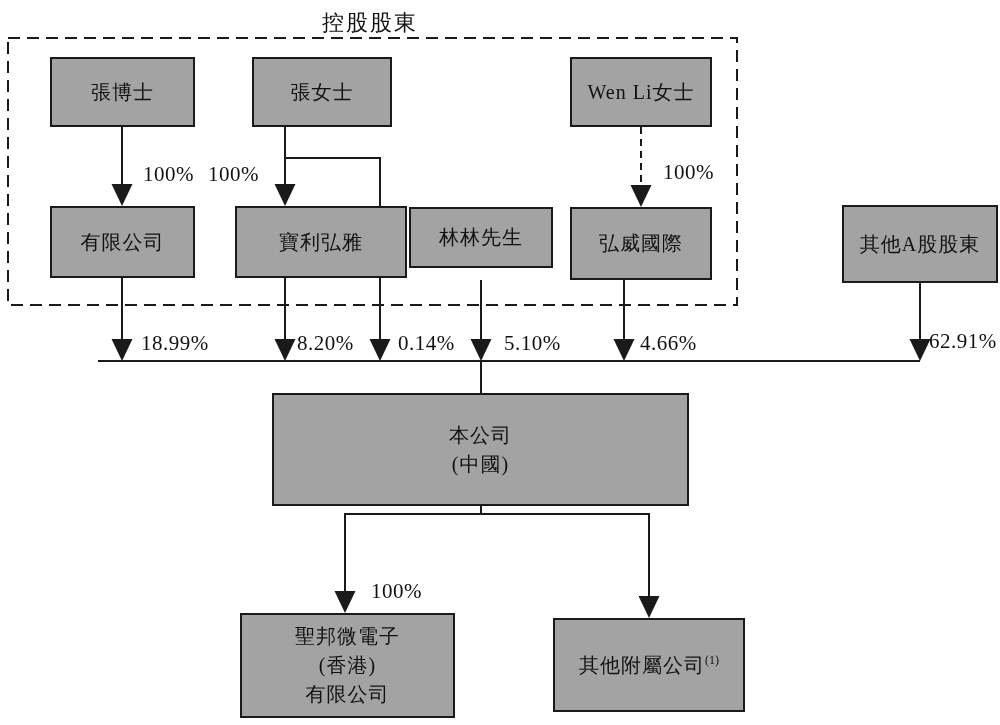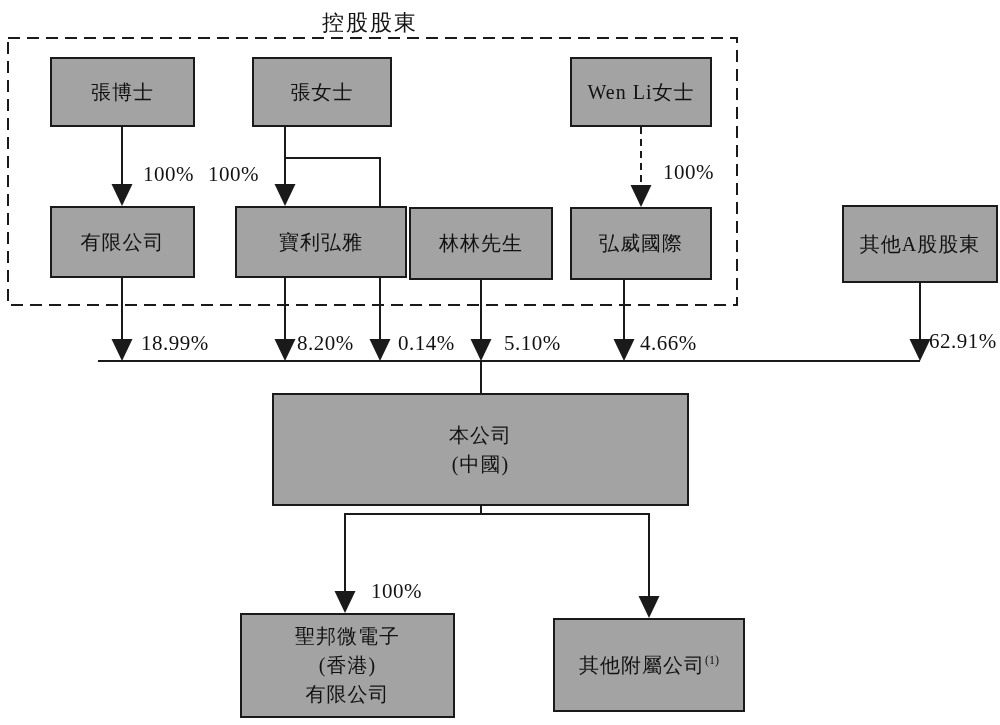--- a/index.html
+++ b/index.html
@@ -46,21 +46,21 @@
     letter-spacing: 2px;
   }
   sup.footnote { font-size: 12px; line-height: 0; letter-spacing: 0; }
 
   
   #box-dr-zhang        { left: 50px;  top: 57px;  width: 145px; height: 70px; }
   #box-ms-zhang        { left: 215px; top: 57px;  width: 140px; height: 70px; margin-left: 37px; }
   #box-wen-li          { left: 570px; top: 57px;  width: 142px; height: 70px; }
   #box-hongshun        { left: 50px;  top: 206px; width: 145px; height: 72px; }
   #box-baoli           { left: 213px; top: 206px; width: 172px; height: 72px; margin-left: 22px; }
-  #box-lin-lin         { left: 409px; top: 207px; width: 144px; height: 73px; }
+  #box-lin-lin         { left: 409px; top: 207px; width: 144px; height: 61px; }
   #box-hongwei         { left: 570px; top: 207px; width: 142px; height: 73px; }
   #box-other-a         { left: 842px; top: 205px; width: 156px; height: 78px; }
   #box-company         { left: 272px; top: 393px; width: 417px; height: 113px; }
   #box-hk-sub          { left: 240px; top: 613px; width: 215px; height: 105px; }
   #box-other-subs      { left: 553px; top: 618px; width: 192px; height: 94px; }
 
   
   #pct-drzhang      { left: 143px; top: 163px; }
   #pct-mszhang      { left: 208px; top: 163px; }
   #pct-wenli        { left: 663px; top: 161px; }

